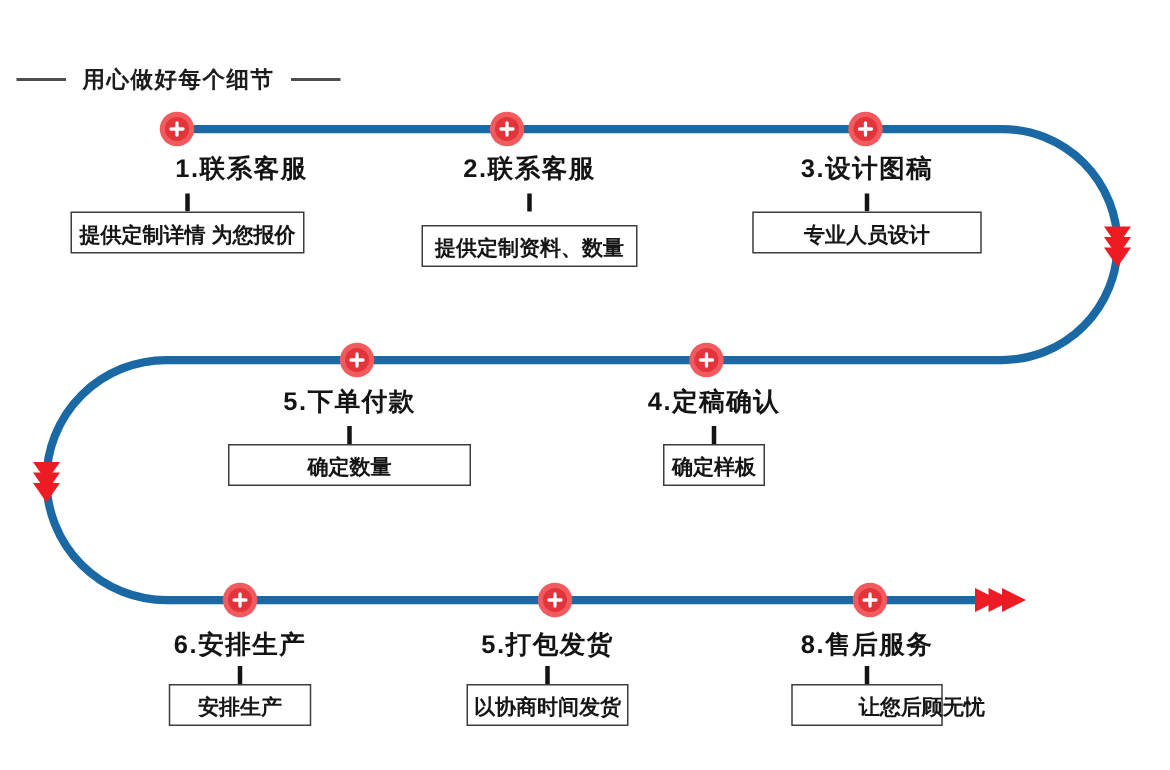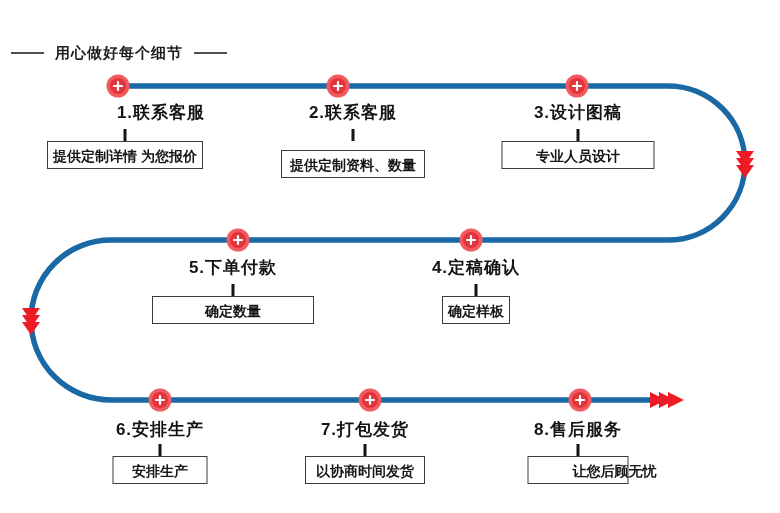--- a/index.html
+++ b/index.html
@@ -123,20 +123,20 @@
       <div class="step-box" style="left: 578px; top: 141px; width: 153px;">专业人员设计</div>
       <div class="step-label" style="left: 476px; top: 256px;">4.定稿确认</div>
       <div class="tick" style="left: 476px; top: 284px;"></div>
       <div class="step-box" style="left: 476px; top: 296px; width: 68px;">确定样板</div>
       <div class="step-label" style="left: 233px; top: 256px;">5.下单付款</div>
       <div class="tick" style="left: 233px; top: 284px;"></div>
       <div class="step-box" style="left: 233px; top: 296px; width: 162px;">确定数量</div>
       <div class="step-label" style="left: 160px; top: 418px;">6.安排生产</div>
       <div class="tick" style="left: 160px; top: 444px;"></div>
       <div class="step-box" style="left: 160px; top: 456px; width: 95px;">安排生产</div>
-      <div class="step-label" style="left: 365px; top: 418px;">7.打包发货</div>
+      <div class="step-label" style="left: 365px; top: 418px;">5.打包发货</div>
       <div class="tick" style="left: 365px; top: 444px;"></div>
-      <div class="step-box" style="left: 365px; top: 456px; width: 120px;">以协商时间发货</div>
+      <div class="step-box" style="left: 365px; top: 456px; width: 108px;">以协商时间发货</div>
       <div class="step-label" style="left: 578px; top: 418px;">8.售后服务</div>
       <div class="tick" style="left: 578px; top: 444px;"></div>
       <div class="step-box" style="left: 578px; top: 456px; width: 101px; padding-left: 44px;">让您后顾无忧</div>
     </div>
 </div>
 
 </body></html>

